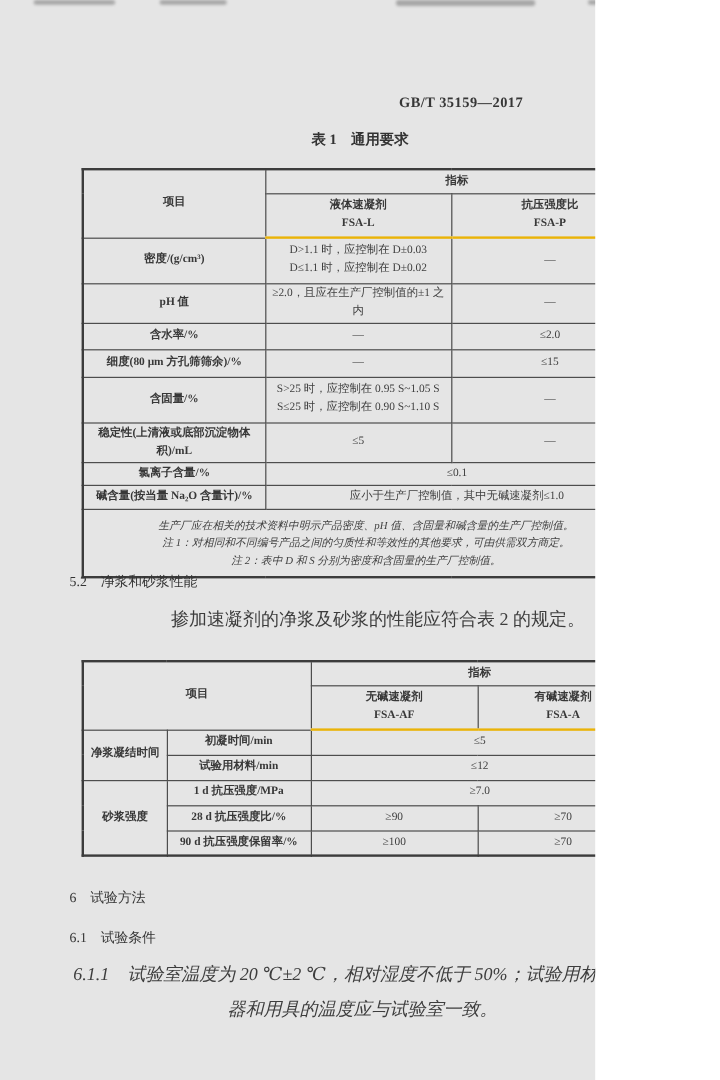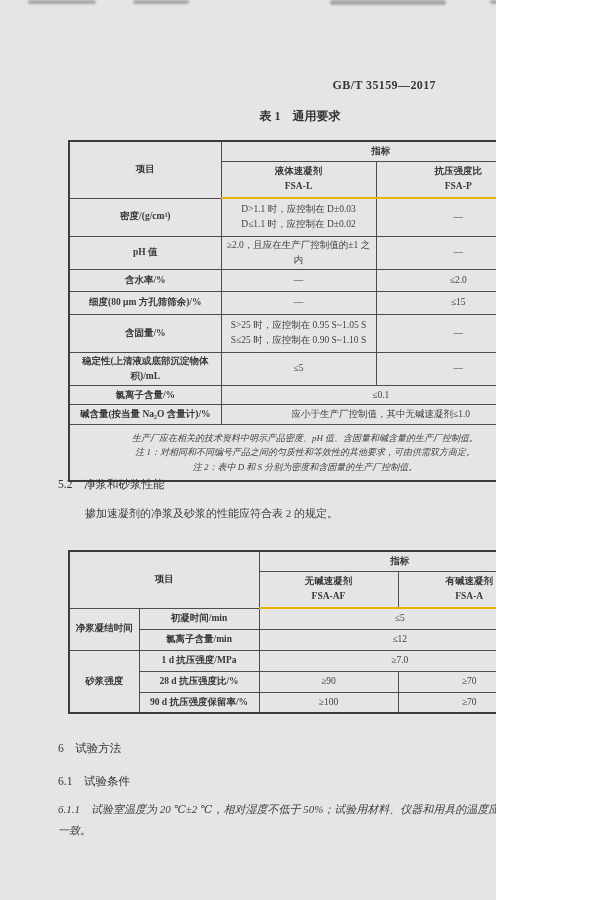--- a/index.html
+++ b/index.html
@@ -22,21 +22,21 @@
   }
   .caption {
     position:absolute; left:0; width:600px; text-align:center;
     font-weight:bold; font-size:12px; color:#333;
   }
   .heading {
     position:absolute; left:58px;
     font-weight:normal; font-size:11.5px; color:#333;
   }
   .body-text {
-    position:absolute; font-size:11px; color:#3d3d3d; line-height:1.9;
+    position:absolute; font-size:15px; color:#3d3d3d; line-height:1.9;text-align:center;
   }
   table.std-table {
     position:absolute; border-collapse:collapse; table-layout:fixed;
     width:472px; font-size:9.5px; color:#3f3f3f;
     border:2px solid #3c3c3c;
   }
   table.std-table td {
     border:1px solid #4d4d4d; text-align:center; vertical-align:middle;
     padding:1px 3px; line-height:1.6;
   }
@@ -164,21 +164,21 @@
           <div>有碱速凝剂</div>
           <div>FSA-A</div>
         </td>
       </tr>
       <tr style="height:21px;">
         <td rowspan="2" class="b">净浆凝结时间</td>
         <td class="b">初凝时间/min</td>
         <td colspan="2">≤5</td>
       </tr>
       <tr style="height:21px;">
-        <td class="b">氯离子含量/min</td>
+        <td class="b">试验用材料/min</td>
         <td colspan="2">≤12</td>
       </tr>
       <tr style="height:21px;">
         <td rowspan="3" class="b">砂浆强度</td>
         <td class="b">1 d 抗压强度/MPa</td>
         <td colspan="2">≥7.0</td>
       </tr>
       <tr style="height:21px;">
         <td class="b">28 d 抗压强度比/%</td>
         <td>≥90</td>

